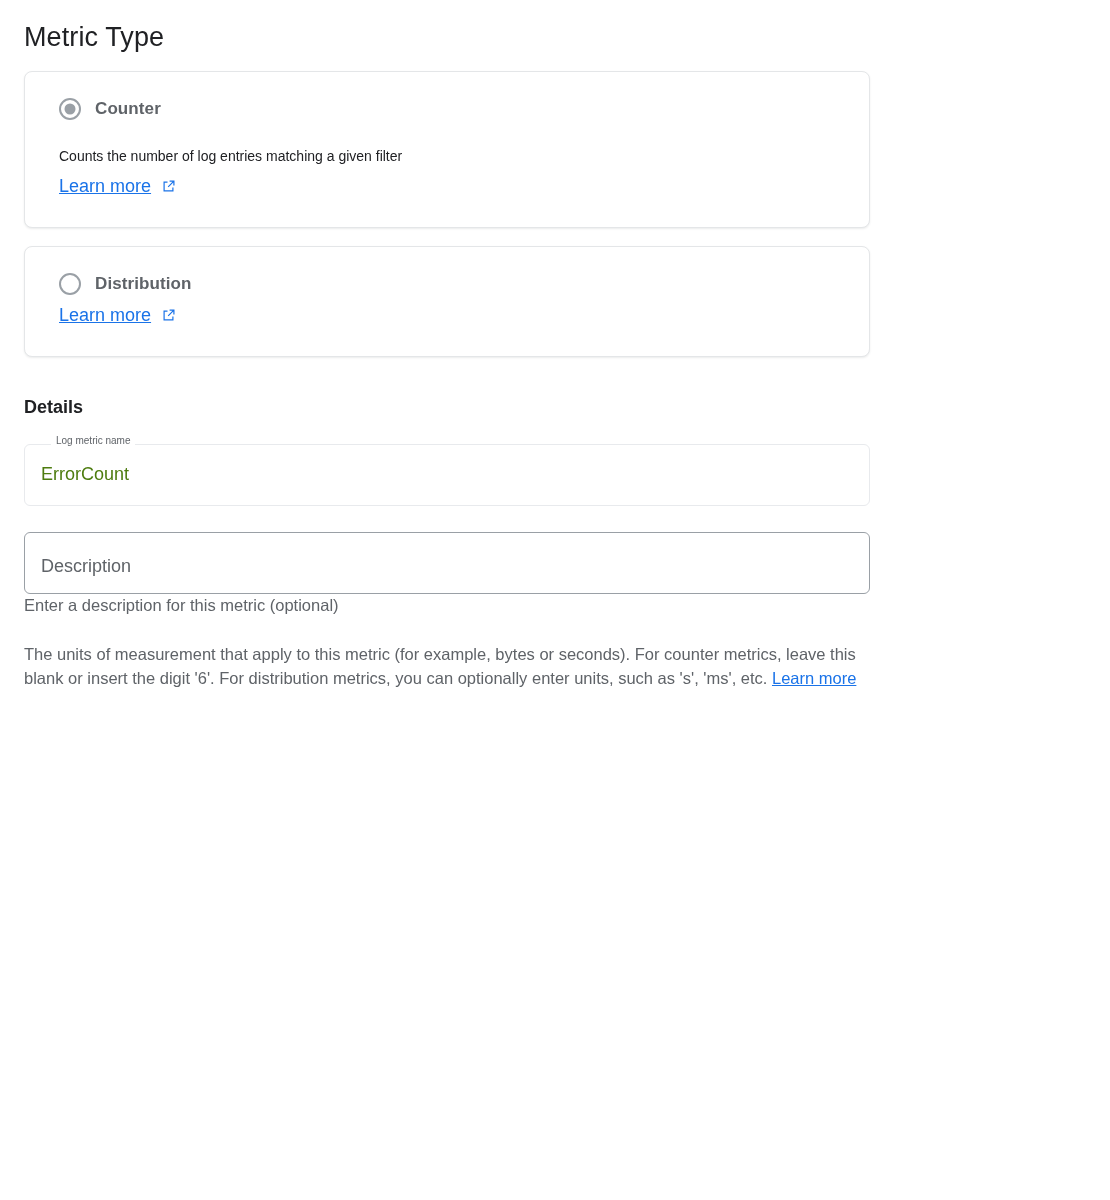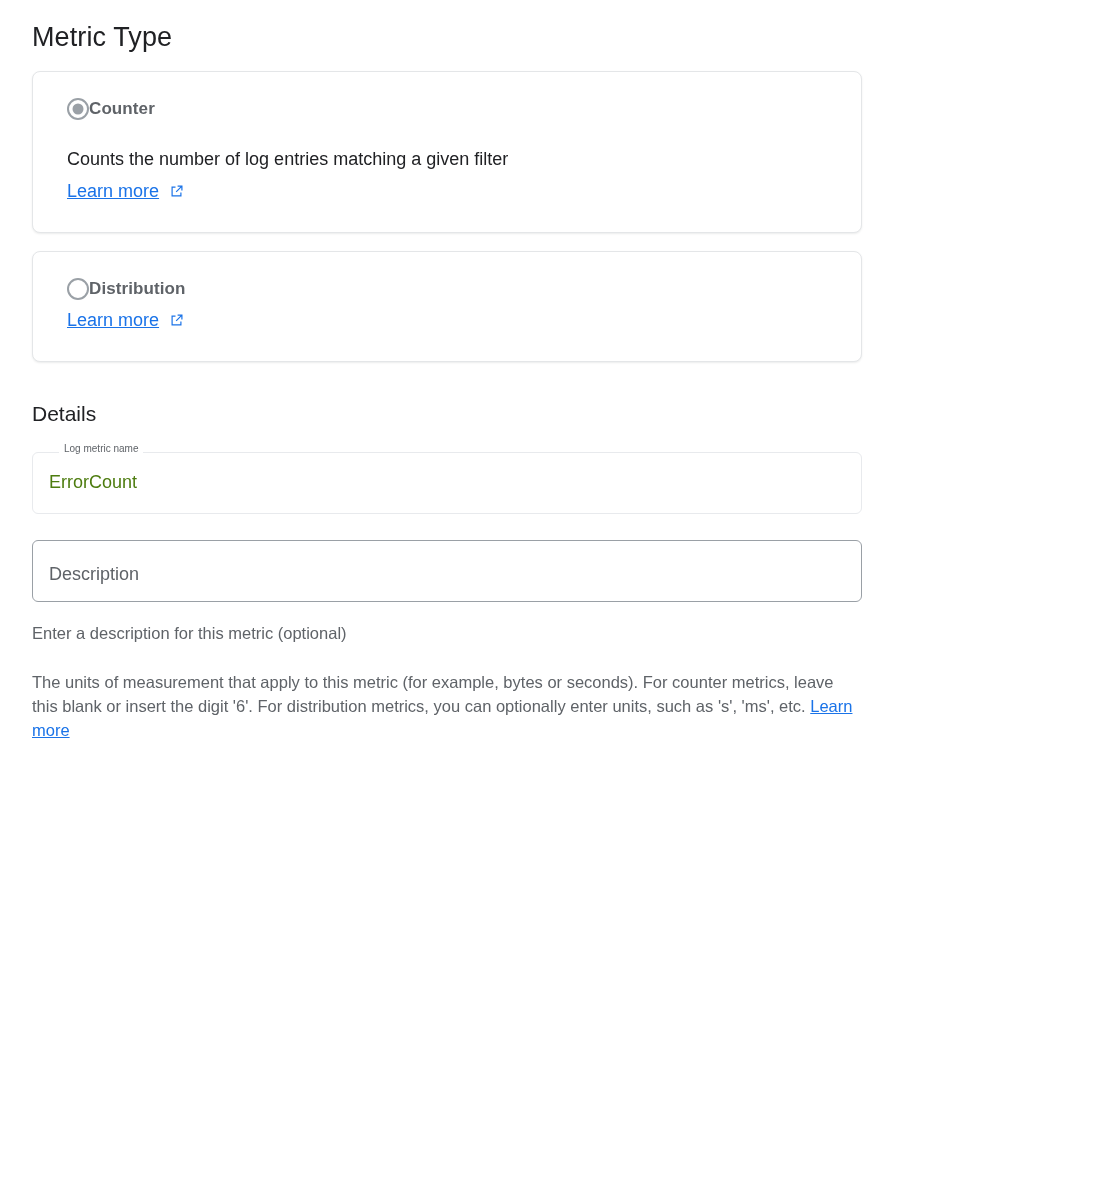--- a/index.html
+++ b/index.html
@@ -9,21 +9,21 @@
     background: #ffffff;
     width: 1110px;
     height: 1200px;
     font-family: "Liberation Sans", sans-serif;
     color: #202124;
   }
   .page {
     width: 894px;
     height: 1200px;
     position: relative;
-    padding: 0 32px;
+    padding: 0 24px;
   }
 
   .section-title {
     font-size: 27px;
     font-weight: 400;
     color: #202124;
     letter-spacing: 0.1px;
     margin: 0;
     padding-top: 22px;
   }
@@ -34,20 +34,21 @@
     border-radius: 8px;
     background: #fff;
     box-shadow: 0 1px 2px rgba(60,64,67,.10);
     padding: 26px 34px 30px 34px;
   }
   .card.selected { border-color: #e4e6e8; }
 
   .radio-row {
     display: flex;
     align-items: center;
+    gap: 14px;
   }
   .radio {
     width: 22px;
     height: 22px;
     border-radius: 50%;
     border: 2px solid #9aa0a6;
     position: relative;
     flex: 0 0 auto;
   }
   .radio.checked::after {
@@ -63,40 +64,40 @@
   }
   .radio-label {
     font-size: 17px;
     font-weight: 700;
     color: #5f6368;
     letter-spacing: .1px;
   }
 
   .card-desc {
     margin-top: 28px;
-    font-size: 18px;
+    font-size: 14px;
     color: #202124;
     line-height: 1.25;
   }
 
   .learn-more {
     display: inline-flex;
     align-items: center;
     gap: 10px;
     margin-top: 10px;
     color: #1a73e8;
     font-size: 18px;
     text-decoration: underline;
     cursor: pointer;
   }
   .learn-more svg { display: block; }
 
   .details-title {
-    font-size: 21px;
-    font-weight: 400;
+    font-size: 18px;
+    font-weight: 700;
     margin: 0;
     padding-top: 40px;
   }
 
   .field {
     position: relative;
     margin-top: 26px;
   }
   .outlined {
     position: relative;
@@ -124,21 +125,21 @@
   .legend.bold { color: #202124; font-weight: 700; }
 
   .value {
     font-size: 18px;
     color: #4d7c0f;
   }
   .value.dark { color: #202124; }
   .value.placeholder { color: #5f6368; margin-top: 8px; }
 
   .helper {
-    margin-top: 20px;
+    margin-top: 0;
     font-size: 16.5px;
     color: #5f6368;
     line-height: 1.45;
     max-width: 960px;
   }
   .helper a {
     color: #1a73e8;
     text-decoration: underline;
     cursor: pointer;
   }

